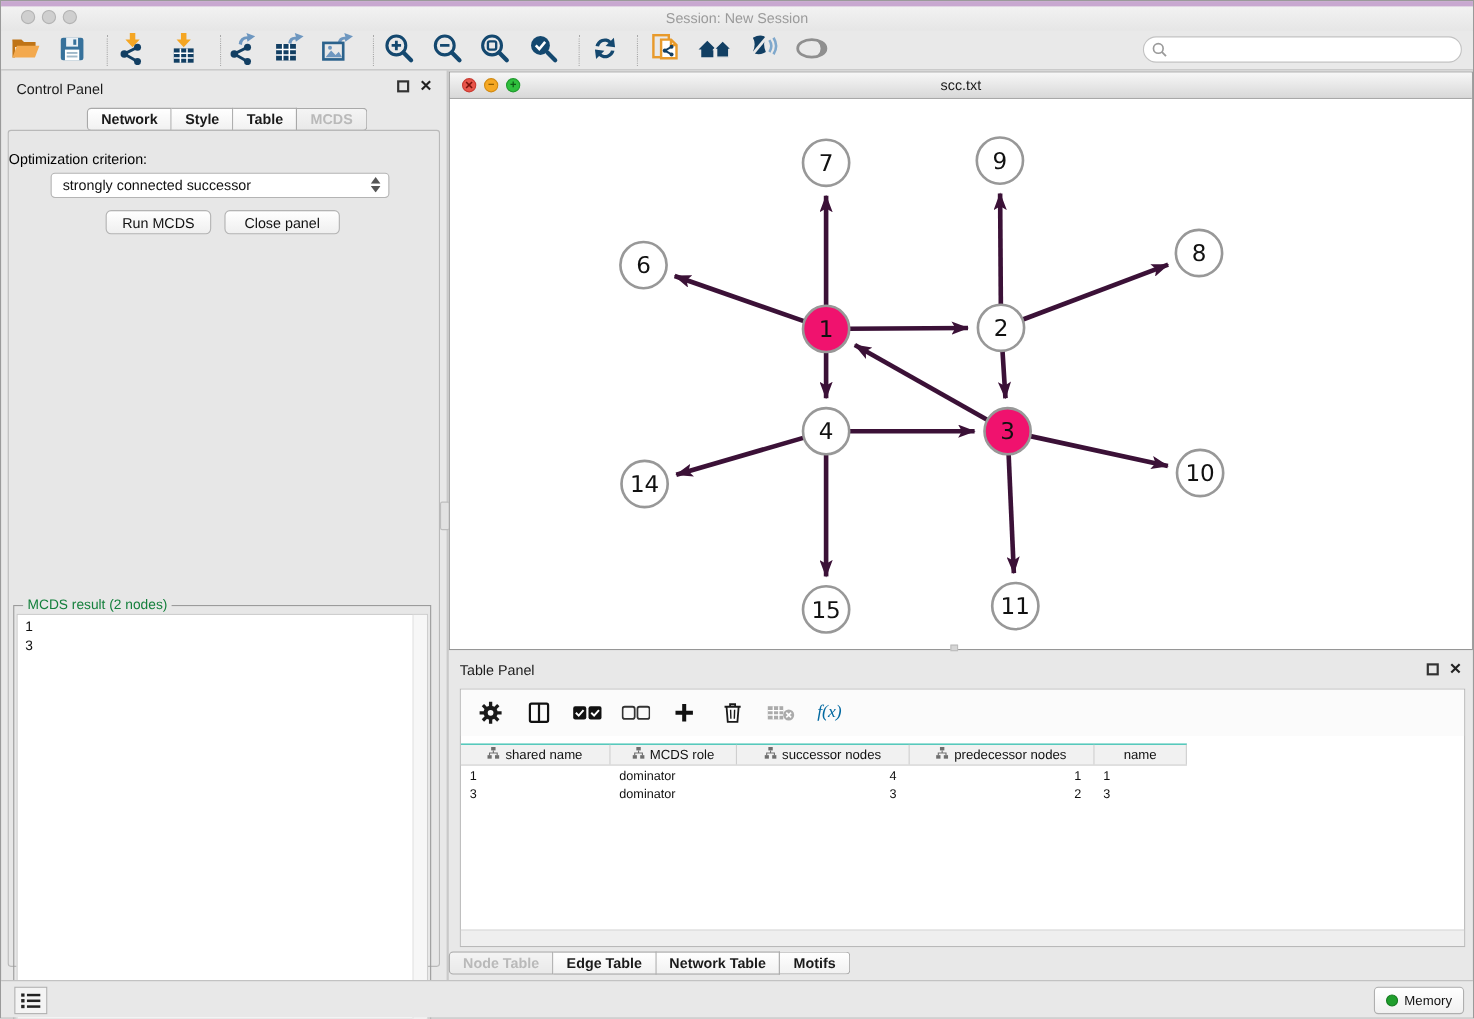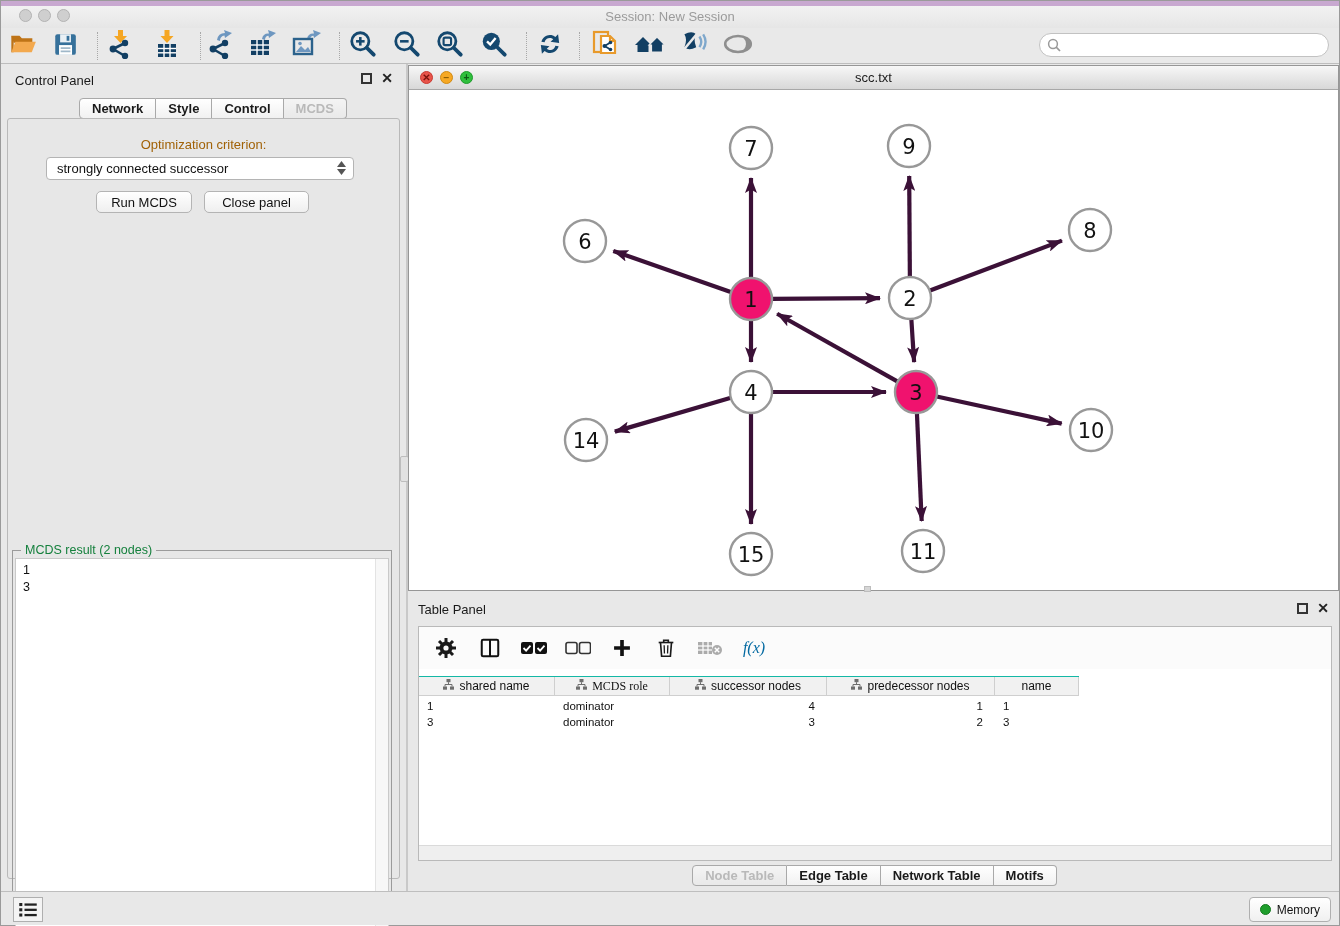--- a/index.html
+++ b/index.html
@@ -39,21 +39,21 @@
   .seg { height:21px; padding:0 12px; display:flex; align-items:center; justify-content:center;
     background:linear-gradient(#FFFFFF,#F1F1F1); border:1px solid #A9A9A9; border-left:none;
     font-size:13px; font-weight:600; color:#1A1A1A; }
   .seg:first-child { border-left:1px solid #A9A9A9; border-radius:4px 0 0 4px; }
   .seg:last-child { border-radius:0 4px 4px 0; }
   .seg.seg-current { color:#B9B9B9; background:linear-gradient(#F4F4F4,#E9E9E9); }
 
   #cp-tabs { position:absolute; left:78px; top:34px; }
   #cp-content { position:absolute; left:6px; top:54px; width:393px; height:761px;
     border:1px solid #B9B9B9; border-radius:3px; background:#E7E7E7; }
-  #opt-label { position:absolute; left:0; width:100%; top:18px; text-align:center; font-size:13px; color:#a16207; }
+  #opt-label { position:absolute; left:0; width:100%; top:18px; text-align:left; font-size:13px; color:#000000; }
   #criterion-select { position:absolute; left:38px; top:38px; width:308px; height:23px; background:#FFF;
     border:1px solid #B4B4B4; border-radius:4px; font-size:13px; color:#111;
     display:flex; align-items:center; padding-left:10px; }
   #criterion-stepper { position:absolute; right:7px; top:3px; display:flex; flex-direction:column; gap:2px; }
   .cp-btn { position:absolute; top:72px; height:22px; background:linear-gradient(#FFFFFF,#EFEFEF);
     border:1px solid #B4B4B4; border-radius:5px; font-size:13px; color:#111;
     display:flex; align-items:center; justify-content:center; }
   #run-btn { left:88px; width:96px; }
   #closepanel-btn { left:196px; width:105px; }
 
@@ -96,21 +96,21 @@
   #tbl-header { position:absolute; left:0; top:49px; height:20px; display:flex;
     border-top:1px solid #14b8a6; border-bottom:1px solid #CFCFCF; background:#F1F1F1; }
   .hcell { display:flex; align-items:center; justify-content:center; gap:5px; font-size:12px;
     color:#111; border-right:1px solid #CFCFCF; height:100%; }
   .trow { position:absolute; left:0; height:16px; display:flex; font-size:11.5px; color:#111; }
   .tcell { height:16px; display:flex; align-items:center; }
   .tcell.a-left { justify-content:flex-start; padding-left:8px; }
   .tcell.a-right { justify-content:flex-end; padding-right:12px; }
   #tp-hscroll { position:absolute; left:0; bottom:0; width:100%; height:15px; background:#EFEFEF;
     border-top:1px solid #DADADA; }
-  #tp-tabs { position:absolute; left:0; width:100%; top:269px; display:flex; justify-content:center; }
+  #tp-tabs { position:absolute; left:0; width:100%; top:269px; display:flex; }
 
   
   #status-bar { position:absolute; left:0; bottom:0; width:100%; height:34px; background:#E8E8E8;
     border-top:1px solid #BEBEBE; }
   #task-btn { position:absolute; left:12px; top:5px; width:30px; height:25px; background:#F4F4F4;
     border:1px solid #AFAFAF; display:flex; align-items:center; justify-content:center; }
   #memory-btn { position:absolute; right:8px; top:5px; height:25px; padding:0 10px;
     background:linear-gradient(#FFF,#F0F0F0); border:1px solid #AFAFAF; border-radius:4px;
     display:flex; align-items:center; gap:6px; font-size:12px; color:#111; }
   #memory-dot { width:11px; height:11px; border-radius:50%; background:#1F9E2C; border:1px solid #157A20; }
@@ -289,21 +289,21 @@
 
   <div id="control-panel">
     <div class="panel-title">Control Panel</div>
     <div class="panel-icons">
       <span class="float-box"></span>
       <span class="close-x">✕</span>
     </div>
     <div id="cp-tabs" class="seg-tabs">
         <span class="seg">Network</span>
         <span class="seg">Style</span>
-        <span class="seg">Control</span>
+        <span class="seg">Table</span>
         <span class="seg seg-current">MCDS</span>
       </div>
     <div id="cp-content">
       <div id="opt-label">Optimization criterion:</div>
       <div id="criterion-select">
         <span>strongly connected successor</span>
         <span id="criterion-stepper">
           <svg width="9" height="6" viewBox="0 0 9 6">
               <path d="M4.5,0 L9,6 H0 z" fill="#555"></path>
             </svg>
@@ -485,21 +485,21 @@
             <span><svg width="11" height="11" viewBox="0 0 11 11">
                 <g fill="#6E6E6E">
                   <rect x="3.5" y="0" width="4" height="3.2"></rect>
                   <rect x="0" y="7.5" width="4" height="3.2"></rect>
                   <rect x="7" y="7.5" width="4" height="3.2"></rect>
                 </g>
                 <path d="M5.5,3.2 V5.5 M2,7.5 V5.5 H9 V7.5" fill="none" stroke="#6E6E6E" stroke-width="1"></path>
               </svg></span>
             <span>shared name</span>
           </div>
-          <div class="hcell" style="width: 115px; font-family: Liberation Serif, serif;">
+          <div class="hcell" style="width: 115px;">
             <span><svg width="11" height="11" viewBox="0 0 11 11">
                 <g fill="#6E6E6E">
                   <rect x="3.5" y="0" width="4" height="3.2"></rect>
                   <rect x="0" y="7.5" width="4" height="3.2"></rect>
                   <rect x="7" y="7.5" width="4" height="3.2"></rect>
                 </g>
                 <path d="M5.5,3.2 V5.5 M2,7.5 V5.5 H9 V7.5" fill="none" stroke="#6E6E6E" stroke-width="1"></path>
               </svg></span>
             <span>MCDS role</span>
           </div>

